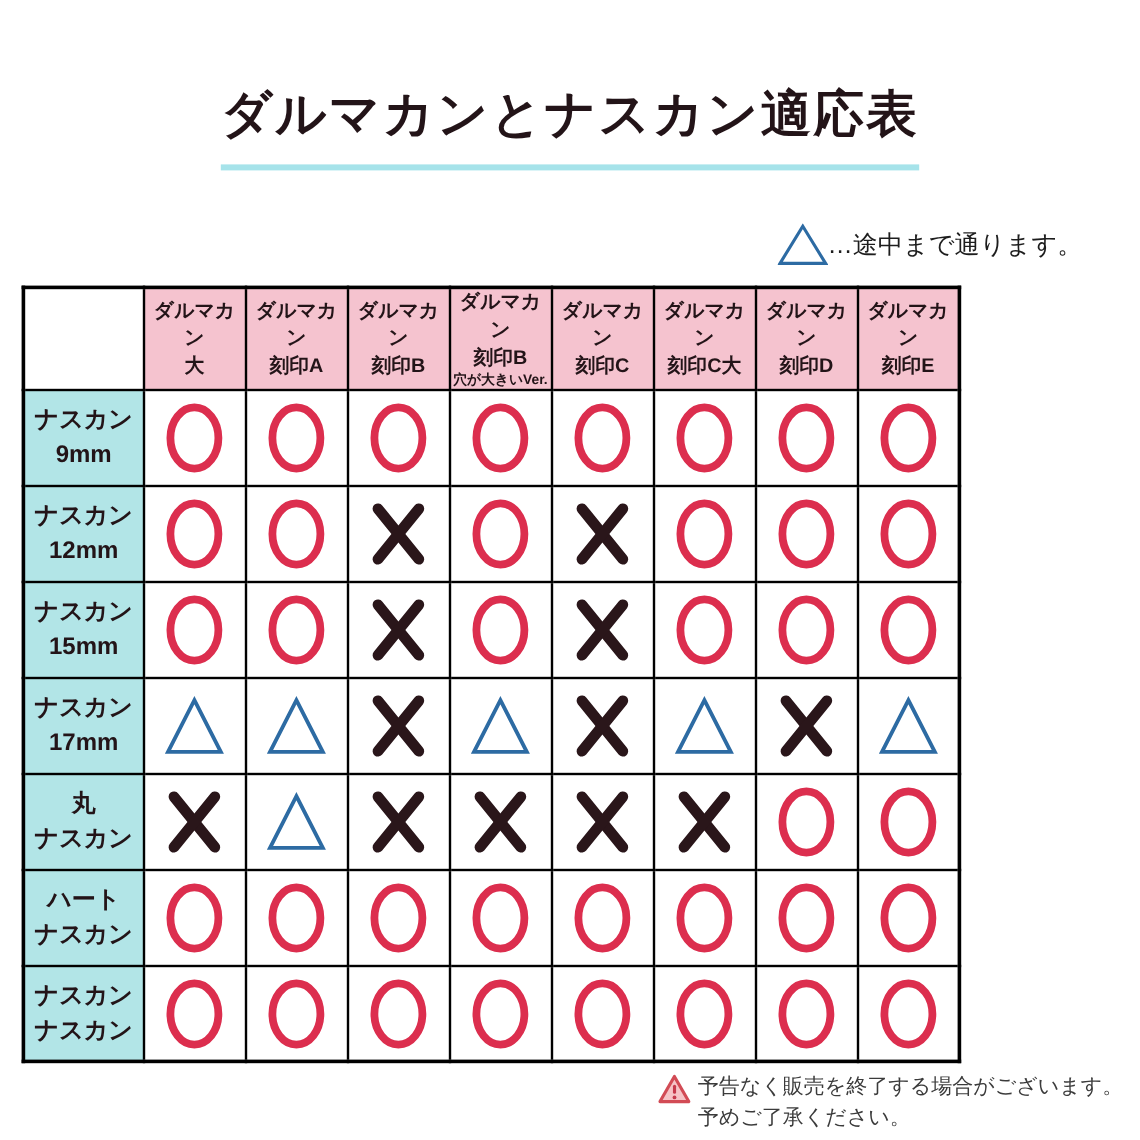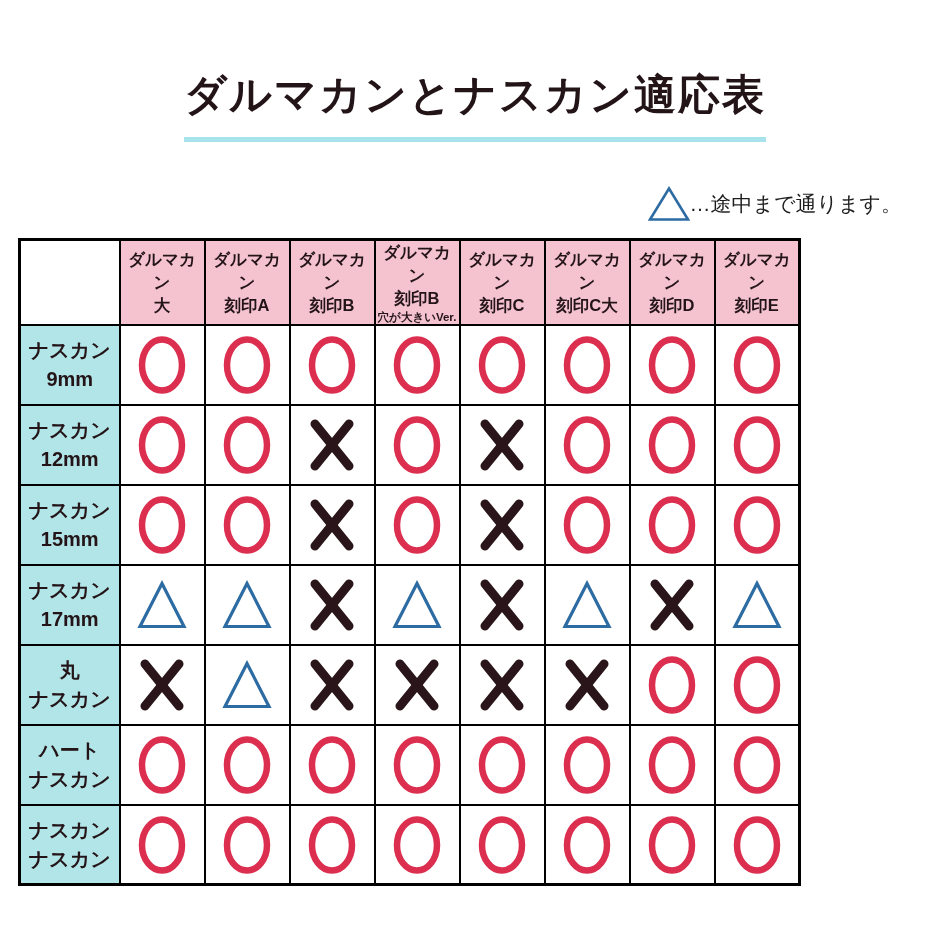--- a/index.html
+++ b/index.html
@@ -488,14 +488,25 @@
           </td>
           <td class="cell">
             <svg width="50" height="60" viewBox="0 0 50 60">
               <ellipse cx="25" cy="30" rx="20" ry="25.5" fill="none" stroke="#dc2e4e" stroke-width="6.5"></ellipse>
             </svg>
           </td>
         </tr>
       </tbody>
   </table>
 
+  <div class="footer">
+    <svg class="warn" width="28" height="26" viewBox="0 0 28 26">
+      <path d="M14 2 L26 23 L2 23 Z" fill="#f6c3c6" stroke="#d24b55" stroke-width="2.6" stroke-linejoin="round"></path>
+      <rect x="12.8" y="9" width="2.6" height="7.5" rx="1.3" fill="#c63a4c"></rect>
+      <circle cx="14.1" cy="19.5" r="1.6" fill="#c63a4c"></circle>
+    </svg>
+    <div>
+      <span>予告なく販売を終了する場合がございます。</span><br>
+      <span>予めご了承ください。</span>
+    </div>
+  </div>
 
 </div>
 
 </body></html>

